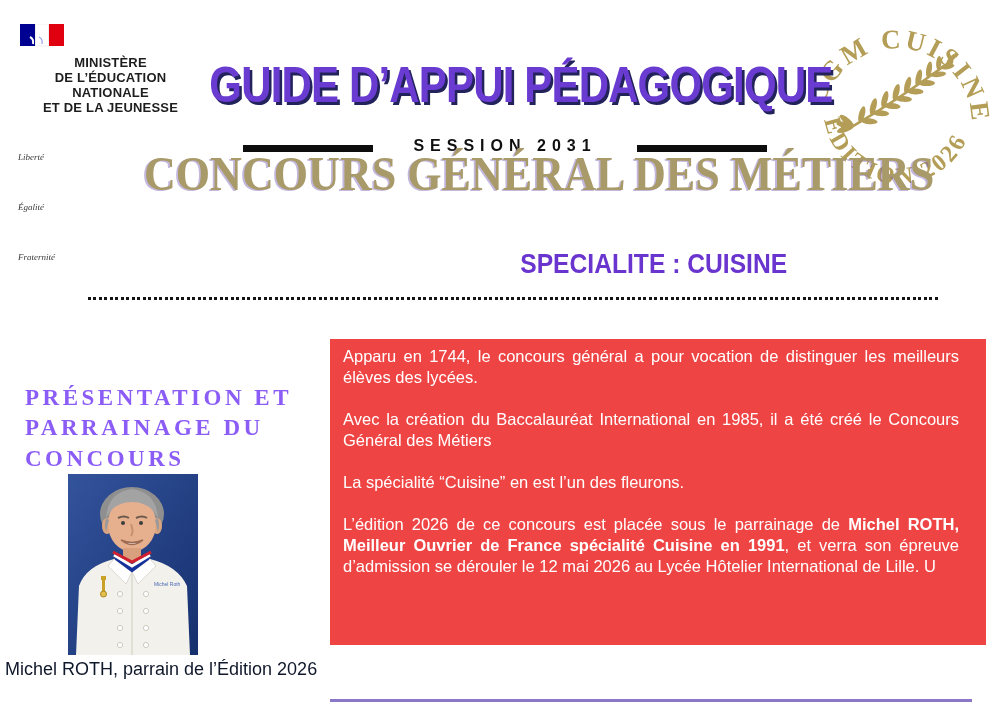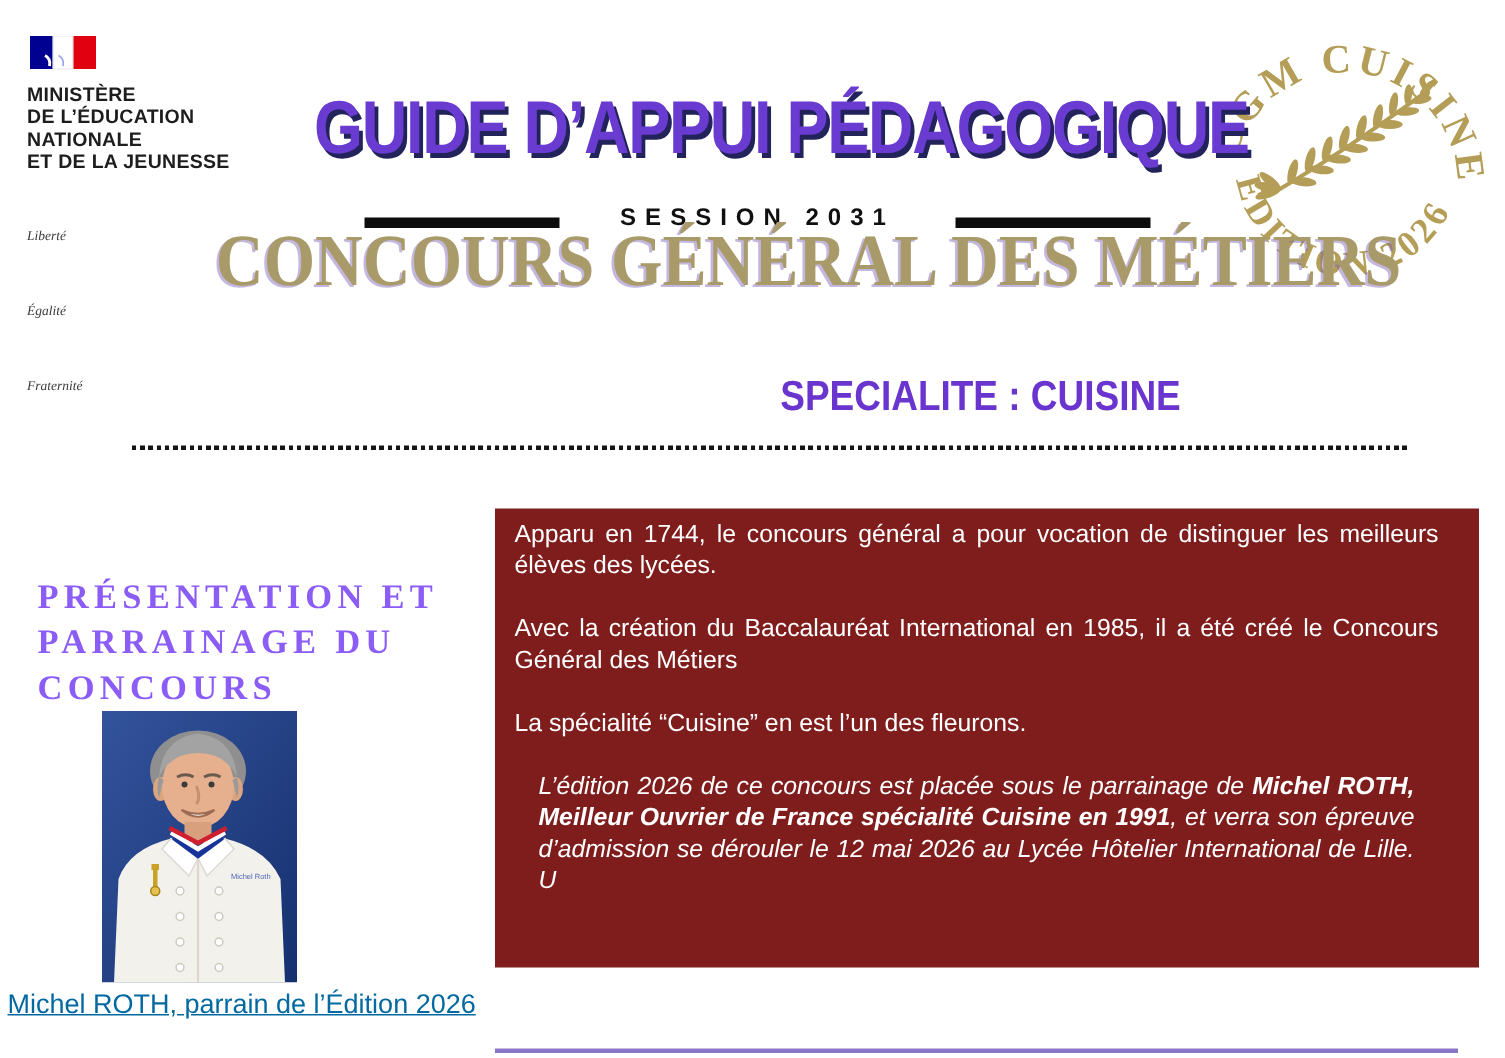--- a/index.html
+++ b/index.html
@@ -2,21 +2,21 @@
 <html><head>
 <meta charset="utf-8">
 <style>
   html,body{margin:0;padding:0;background:#fff;}
   .page{position:relative;width:1003px;height:705px;background:#ffffff;overflow:hidden;
         font-family:"Liberation Sans",sans-serif;}
 
   
   .ministry{position:absolute;left:18px;top:24px;width:185px;}
   .flag{display:block;margin:0 0 7px 2px;}
-  .m-line{font-weight:bold;font-size:13px;line-height:1.16;color:#1d1d1d;letter-spacing:.2px;}
+  .m-line{font-weight:bold;font-size:13px;line-height:1.16;color:#1d1d1d;letter-spacing:.2px;text-align:center;}
   .motto{margin-top:8px;}
   .motto-line{font-family:"Liberation Serif",serif;font-style:italic;font-size:9px;line-height:1.55;color:#3a3a3a;margin-top:36px;}
 
   
   .badge{position:absolute;left:803px;top:4px;}
   .badge-arc-top{font-family:"Liberation Serif",serif;font-weight:bold;font-size:27px;fill:#b49d56;letter-spacing:3px;}
   .badge-arc-bottom{font-family:"Liberation Serif",serif;font-weight:bold;font-size:24px;fill:#b49d56;letter-spacing:3px;}
 
   
   .title{position:absolute;left:150px;top:56px;width:710px;text-align:center;white-space:nowrap;}
@@ -36,28 +36,28 @@
                   transform:scaleX(.88);transform-origin:50% 50%;}
 
   .dotted{position:absolute;left:88px;top:297px;width:852px;height:3px;
           background:repeating-linear-gradient(90deg,#141414 0 3px,transparent 3px 5.5px);}
 
   
   .section-heading{position:absolute;left:25px;top:383px;width:320px;
                    font-family:Liberation Serif, serif;font-weight:bold;font-size:23px;
                    letter-spacing:3.5px;line-height:1.32;color:#8b5cf6;}
   .photo{position:absolute;left:68px;top:474px;}
-  .caption{position:absolute;left:5px;top:659px;width:320px;font-size:18px;line-height:1.2;color:#0369a1;text-decoration:underline;}
-
-  
-  .intro-box{position:absolute;left:330px;top:339px;width:656px;height:306px;background:#7f1d1d;
+  .caption{position:absolute;left:5px;top:659px;width:320px;font-size:18px;line-height:1.2;color:#0f172a;}
+
+  
+  .intro-box{position:absolute;left:330px;top:339px;width:656px;height:306px;background:#ef4444;
              color:#ffffff;box-sizing:border-box;padding:7px 27px 0 13px;
              font-size:16.5px;line-height:1.27;text-align:justify;}
   .intro-box p{margin:0 0 21px;}
-  .intro-box p.tight{margin:16px;font-style:italic;}
+  .intro-box p.tight{margin:0;}
   .intro-box .b{font-weight:bold;}
 
   .bottom-line{position:absolute;left:330px;top:699px;width:642px;height:3px;background:#8b77c7;}
 </style>
 </head>
 <body>
 
 <div class="page">
 
   <div class="ministry">

